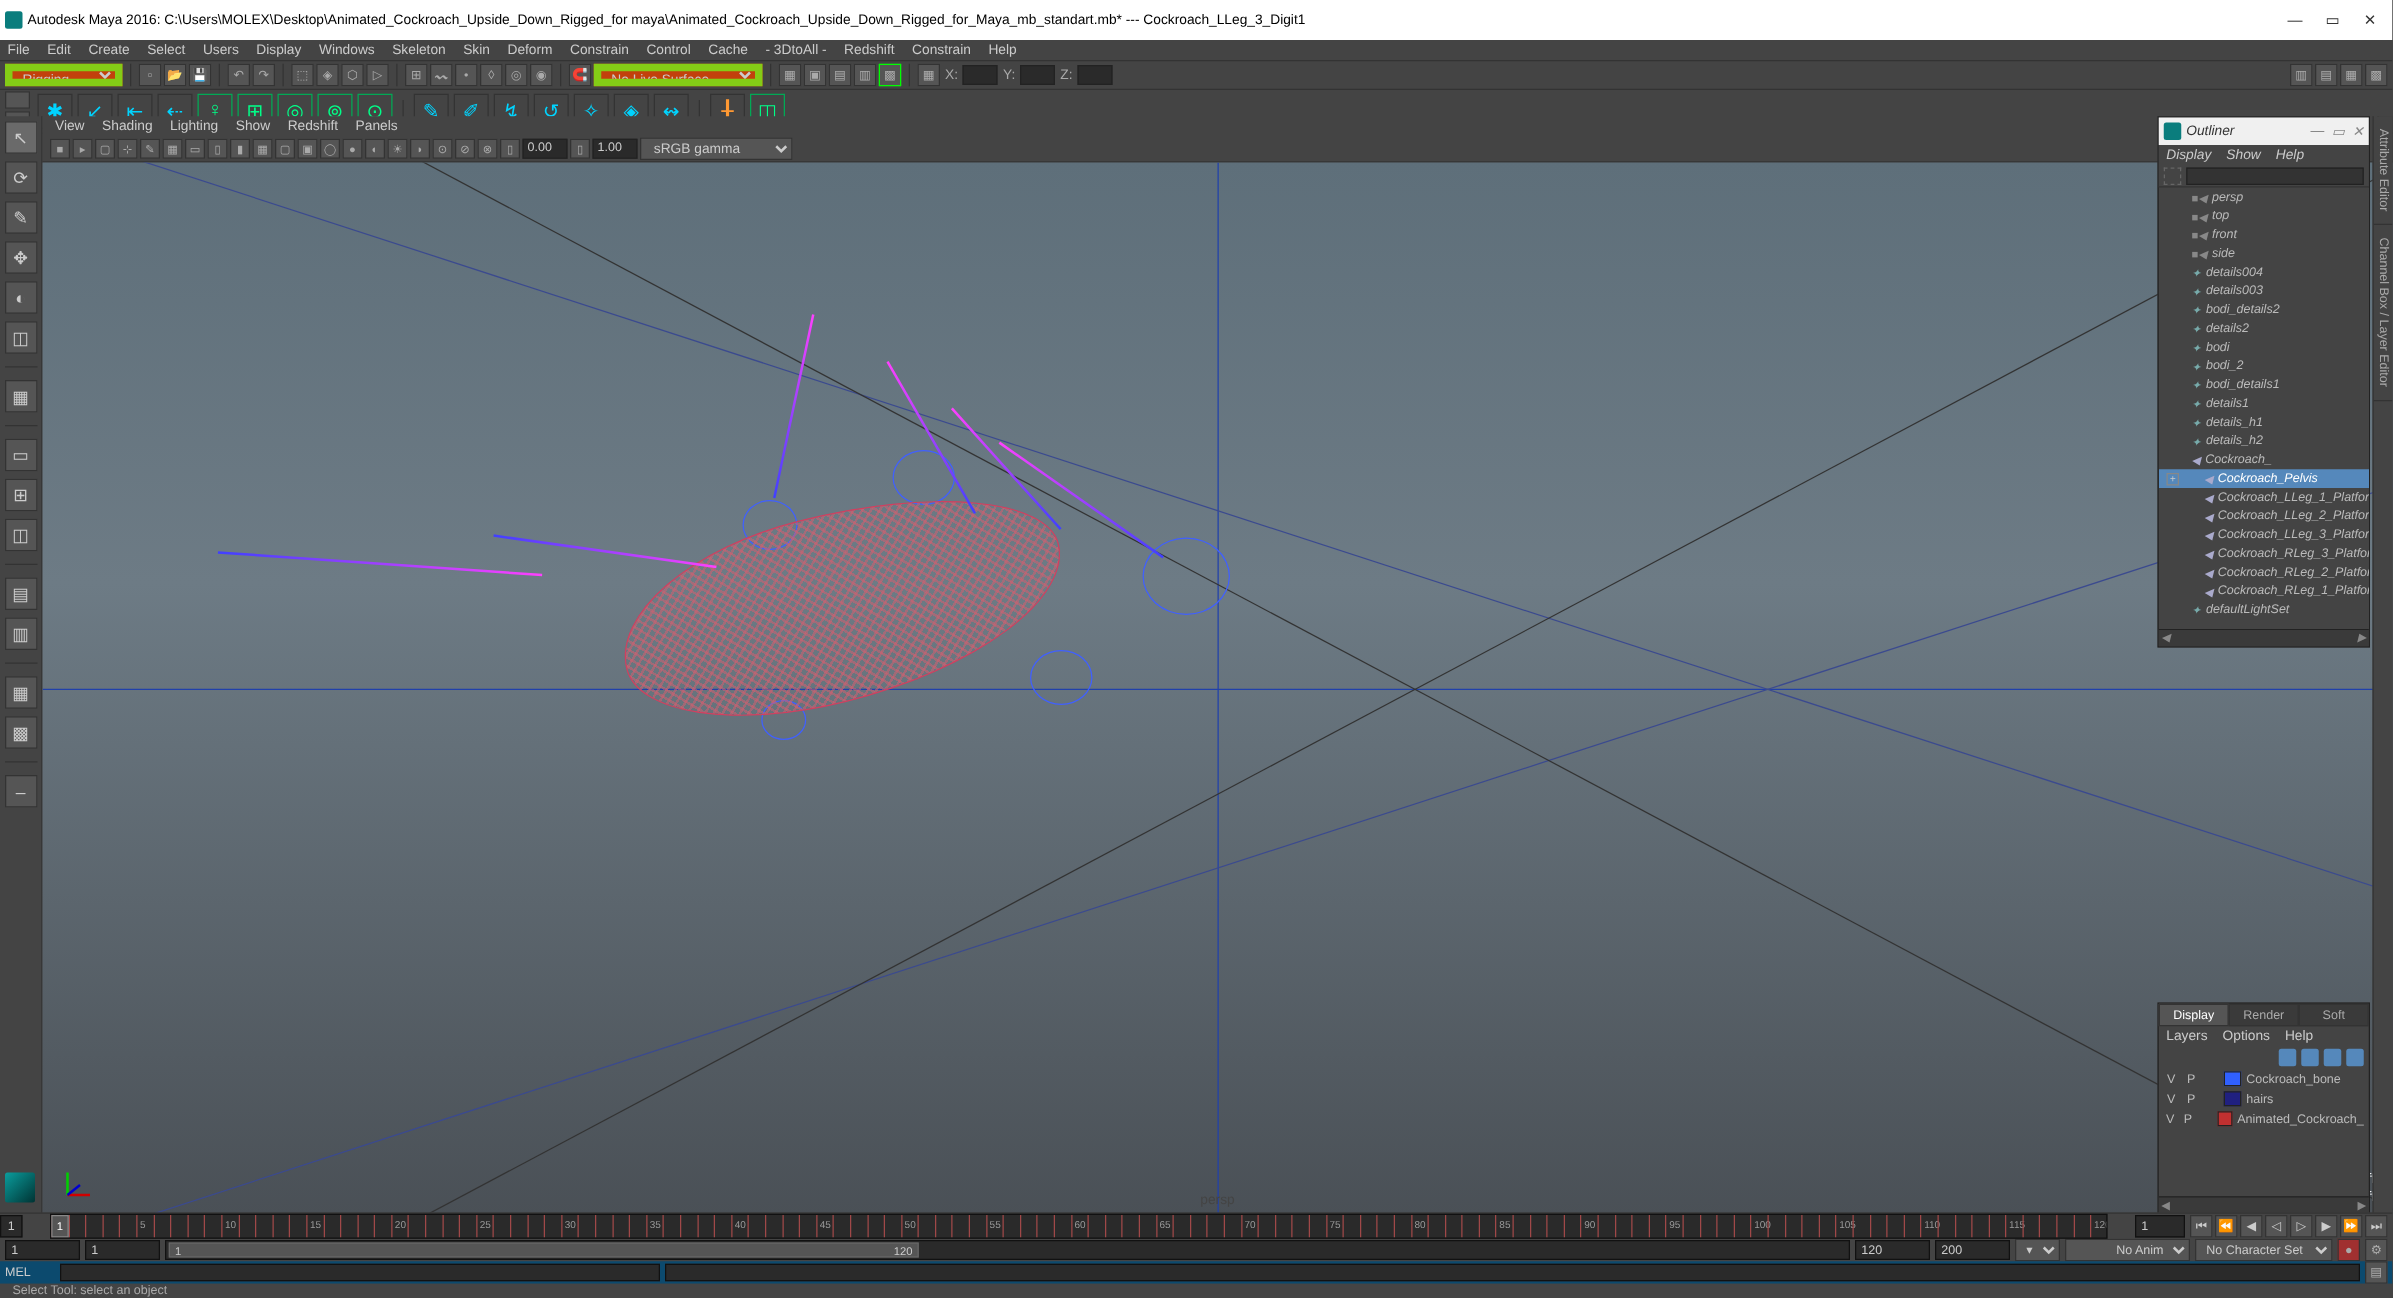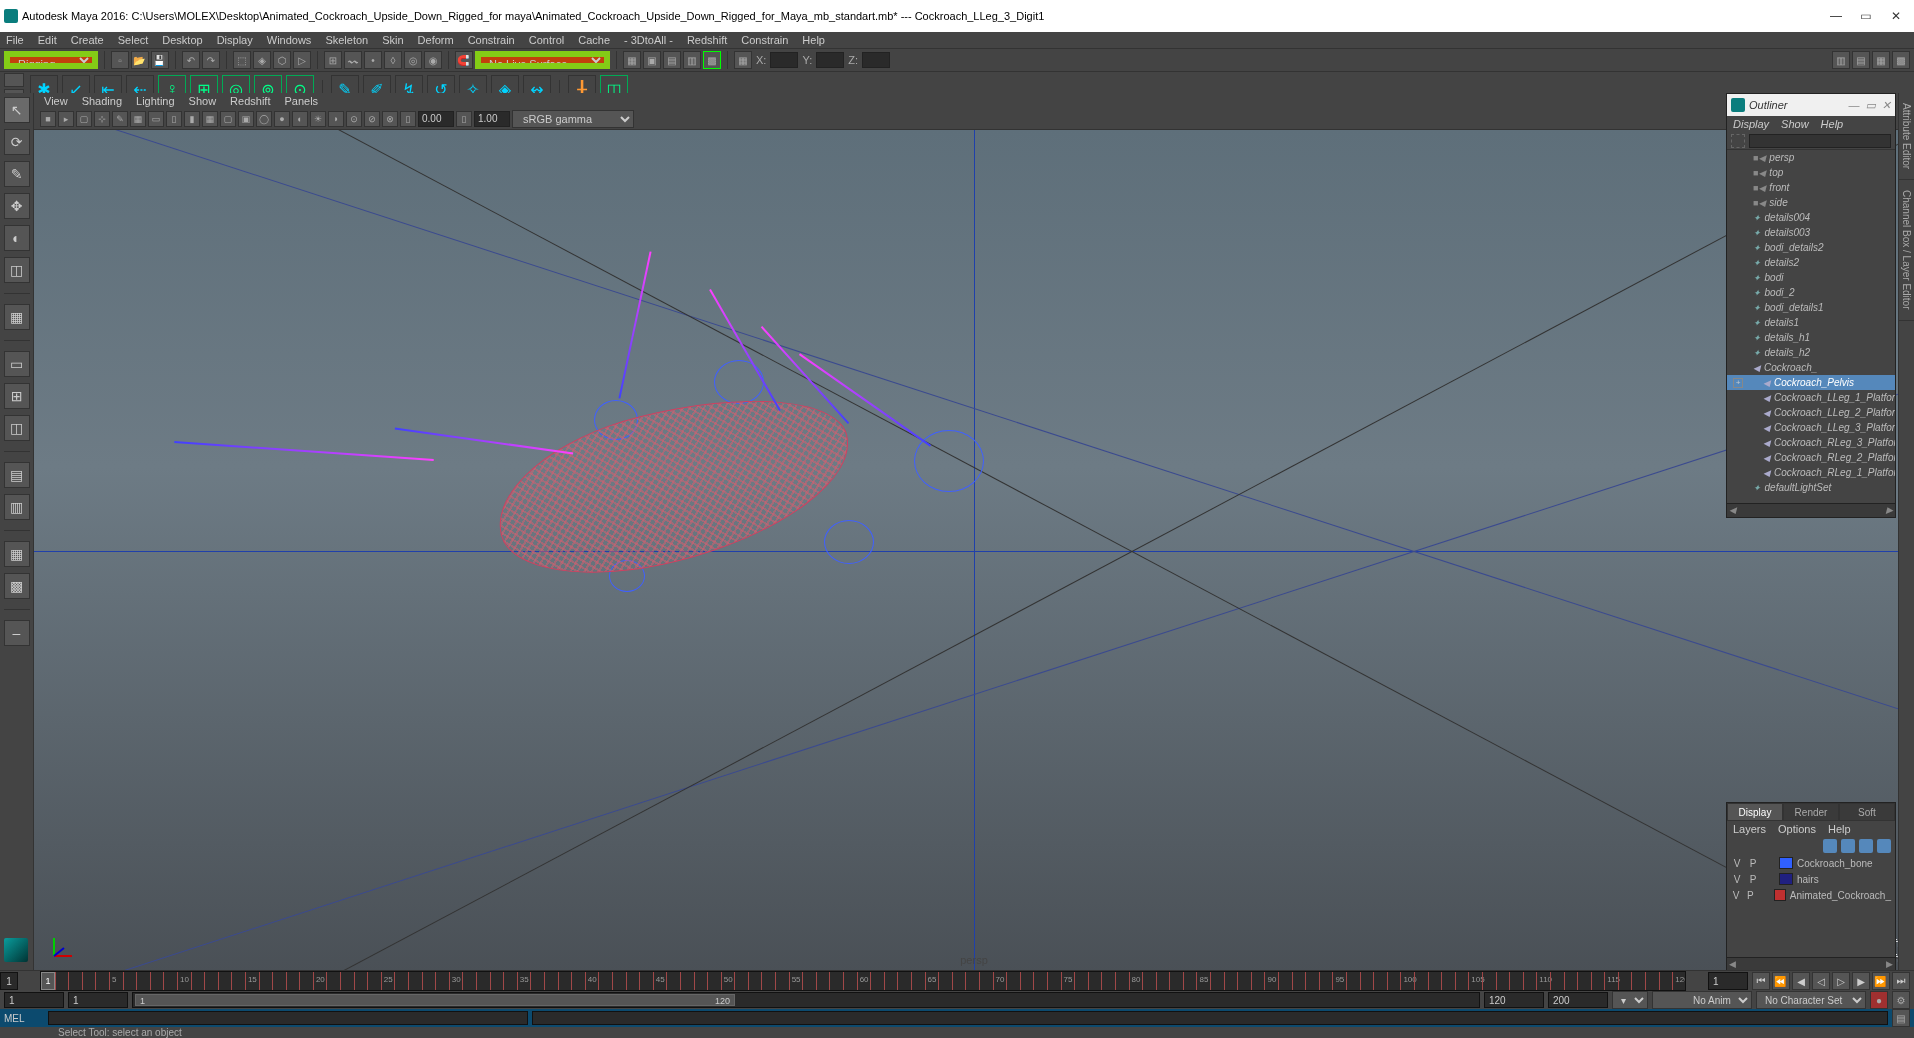--- a/index.html
+++ b/index.html
@@ -95,21 +95,21 @@
 .tl-range{height:22px;display:flex;align-items:center;gap:4px;padding:0 4px;}
 .tl-input{width:60px;height:16px;background:#2a2a2a;border:1px solid #111;color:#ccc;font-size:10px;padding:0 4px;}
 .tl-slider{flex:1;height:16px;background:#2a2a2a;border:1px solid #111;position:relative;}
 .tl-slider .thumb{position:absolute;left:2px;top:1px;bottom:1px;width:600px;background:#555;border:1px solid #666;}
 .tl-select{background:#555;color:#ccc;border:1px solid #333;font-size:10px;height:18px;padding:0 4px;}
 .tl-playback{margin-left:auto;display:flex;gap:2px;}
 .tl-playback .pb{width:18px;height:18px;background:#555;border:1px solid #333;display:flex;align-items:center;justify-content:center;font-size:10px;color:#ccc;}
 .tl-cmd{height:18px;display:flex;align-items:center;gap:4px;padding:0 4px;background:#0c4a6e;}
 .tl-cmd .lbl{width:40px;color:#ccc;font-size:10px;}
 .tl-cmd .inp{flex:1;height:14px;background:#2a2a2a;border:1px solid #111;}
-.statusbar{height:14px;background:#444;padding:0 10px;font-size:10px;color:#aaa;display:flex;align-items:center;margin-left:48px;}
+.statusbar{height:14px;background:#444;padding:0 10px;font-size:10px;color:#aaa;display:flex;align-items:center;}
 
 
 .tl-ruler .ticks{position:absolute;inset:0;display:flex;}
 .tl-ruler .ticks span{flex:1;border-left:1px solid #a04848;position:relative;font-size:8px;color:#999;}
 .tl-ruler .ticks span.mj::after{content:attr(data-n);position:absolute;top:3px;left:2px;}
 
 
 .gridline{position:absolute;height:1px;background:#3b4a8f;transform-origin:50% 50%;}
 .circle{position:absolute;border:1px solid #4060ff;border-radius:50%;}
 
@@ -130,21 +130,21 @@
     <span>▭</span>
     <span>✕</span>
   </div>
 </div>
 
 <div class="mainmenu">
   <span>File</span>
   <span>Edit</span>
   <span>Create</span>
   <span>Select</span>
-  <span>Desktop</span>
+  <span>Users</span>
   <span>Display</span>
   <span>Windows</span>
   <span>Skeleton</span>
   <span>Skin</span>
   <span>Deform</span>
   <span>Constrain</span>
   <span>Control</span>
   <span>Cache</span>
   <span>- 3DtoAll -</span>
   <span>Redshift</span>

